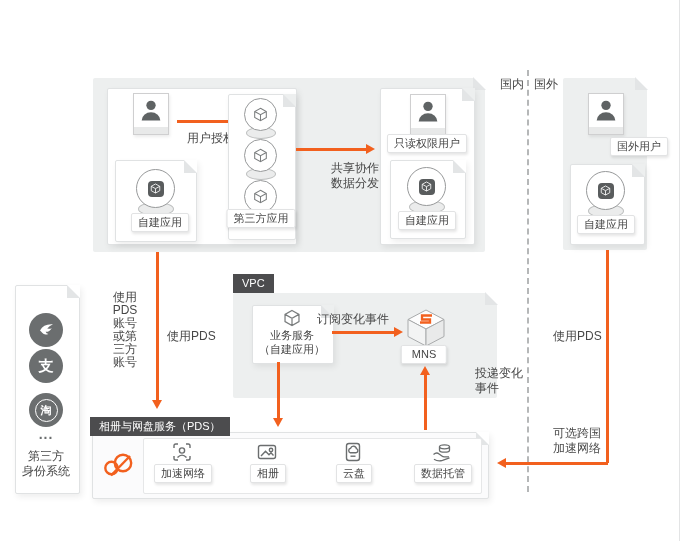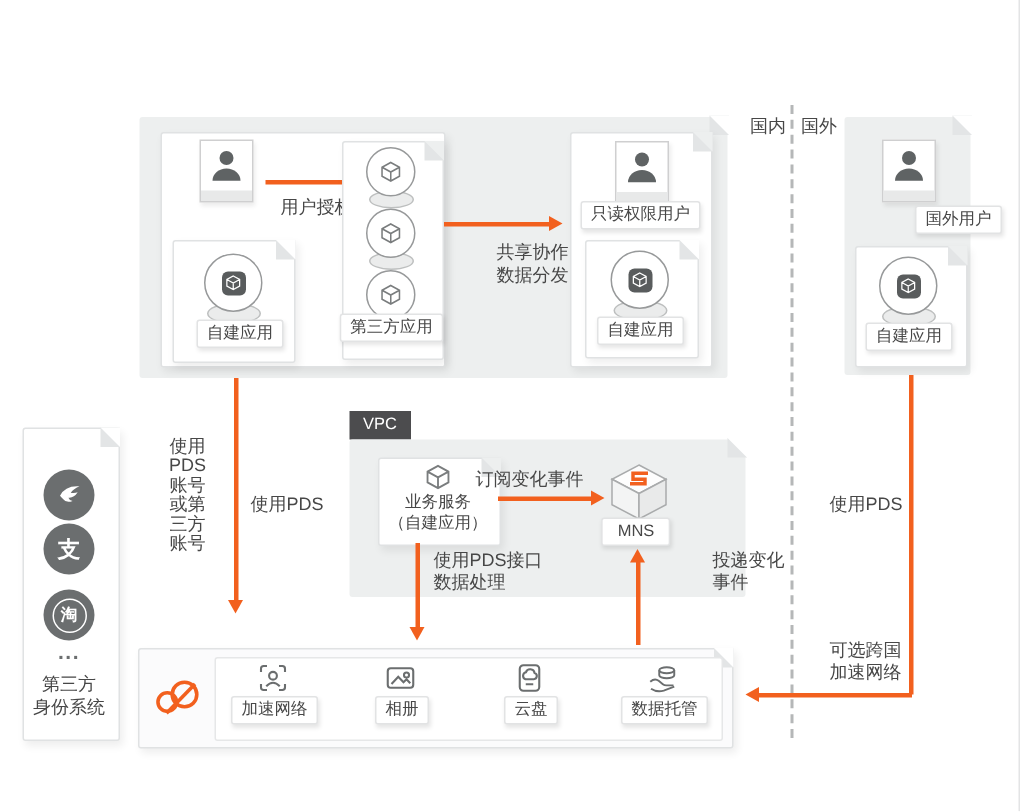--- a/index.html
+++ b/index.html
@@ -229,24 +229,23 @@
   </svg>
   <div class="chip" style="left:424px;top:345px;padding:2px 10px;">MNS</div>
 
   <div class="ah ah-up" style="left:420px;top:366px;"></div>
   <div class="al" style="left:424px;top:374px;width:3px;height:56px;"></div>
   <div class="lbl ml" style="left:437px;top:366px;margin-left:38px;">投递变化
 事件</div>
 
   <div class="al" style="left:277px;top:362px;width:3px;height:58px;"></div>
   <div class="ah ah-down" style="left:273px;top:418px;"></div>
-  <div class="lbl ml" style="left:289px;top:366px;">使用PDS接口
-数据处理</div>
 
   <div class="card fold" style="left:92px;top:432px;width:395px;height:65px;background:#FBFBFC;--outside:#fff;"></div>
+  <div class="tab" style="left:90px;top:417px;">相册与网盘服务（PDS）</div>
 
   <svg class="abs" style="left:101px;top:450px;" width="36" height="28" viewBox="0 0 36 28">
     <circle cx="10.5" cy="18" r="6.2" fill="none" stroke="#F2601E" stroke-width="2.4"></circle>
     <circle cx="22" cy="13" r="8.2" fill="none" stroke="#F2601E" stroke-width="2.4"></circle>
     <line x1="10" y1="25.5" x2="29" y2="6" stroke="#F2601E" stroke-width="2.4"></line>
   </svg>
 
   <div class="abs" style="left:143px;top:438px;width:337px;height:54px;background:#fff;border:1px solid #E6E7E8;border-radius:2px;"></div>
 
   <svg class="svc" style="left:182px;top:441px;" viewBox="0 0 22 22">

